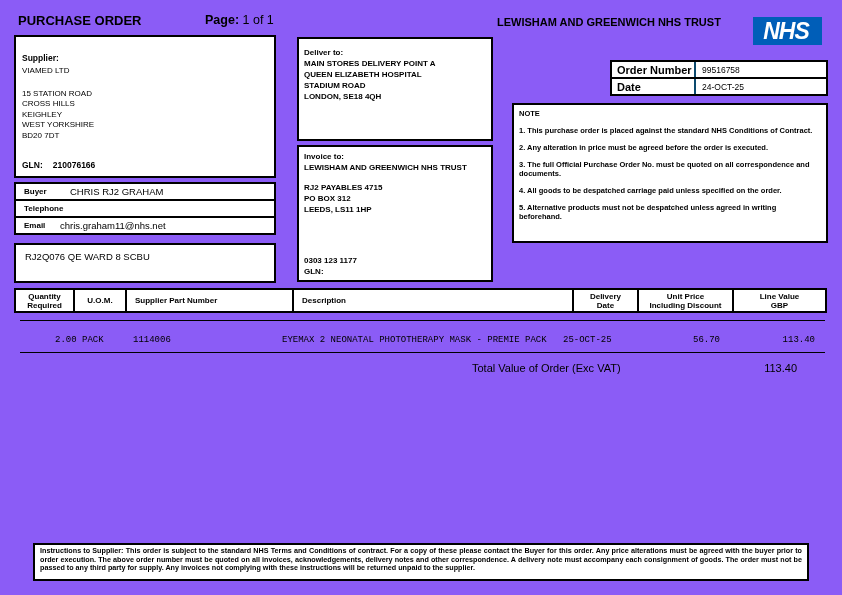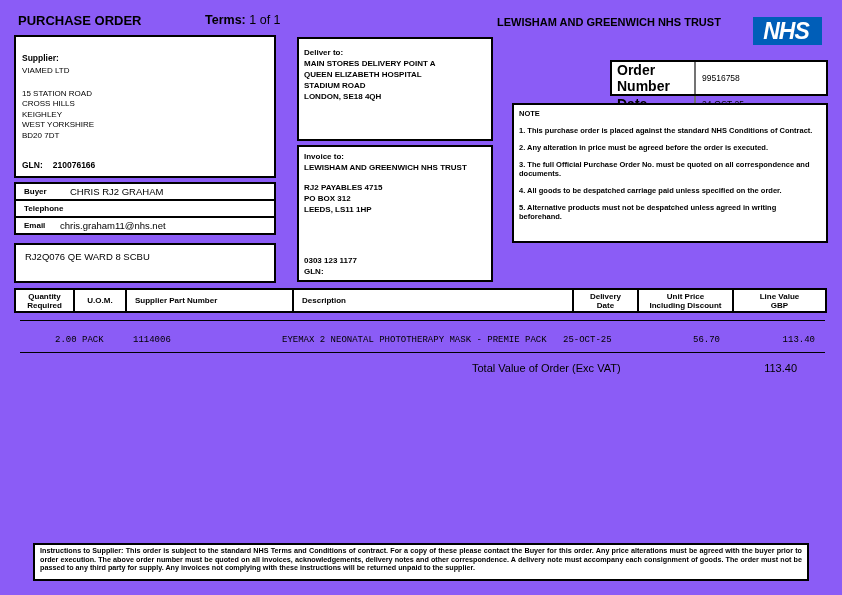--- a/index.html
+++ b/index.html
@@ -52,21 +52,21 @@
   .deliver-box { left:297px; top:37px; width:196px; height:104px; padding:8px 5px; font-size:8px; font-weight:bold; }
   .deliver-box .line, .invoice-box .line { line-height:11px; }
   .invoice-box { left:297px; top:145px; width:196px; height:137px; padding:4px 5px; font-size:8px; font-weight:bold; }
   .invoice-box .gap { height:9px; }
   .invoice-bottom { position:absolute; left:5px; bottom:3px; line-height:11px; }
 
   
   .order-table { left:610px; top:60px; width:218px; height:36px; display:flex; flex-direction:column; }
   .order-row { flex:1; display:flex; }
   .order-row.first { border-bottom:2px solid #000; }
-  .order-lbl { width:84px; border-right:2px solid #737373; font-size:14px; font-weight:bold; display:flex; align-items:center; padding-left:5px; }
+  .order-lbl { width:84px; border-right:2px solid #0c4a6e; font-size:11px; font-weight:bold; display:flex; align-items:center; padding-left:5px; }
   .order-val { flex:1; font-size:8.5px; display:flex; align-items:center; padding-left:6px; }
 
   
   .note-box { left:512px; top:103px; width:316px; height:140px; padding:4px 5px; font-size:7.5px; font-weight:bold; }
   .note-box .note-title { margin-bottom:8px; }
   .note-box p { line-height:9px; margin-bottom:8px; }
 
   
   .items-header { left:14px; top:288px; width:813px; height:25px; display:flex; }
   .ih-cell { border-right:2px solid #000; font-size:8px; font-weight:bold; display:flex; align-items:center; justify-content:center; text-align:center; line-height:9px; }
@@ -97,21 +97,21 @@
   .footer-box { left:33px; top:543px; width:776px; height:38px; padding:2px 5px;
     font-size:7.2px; font-weight:bold; line-height:8.6px; text-align:justify; }
 </style>
 </head>
 <body>
 
 <div class="page">
 
   <div class="abs po-title">PURCHASE ORDER</div>
   <div class="abs page-info">
-    <span class="bold">Terms:</span>
+    <span class="bold">Page:</span>
     <span>1 of 1</span>
   </div>
   <div class="abs trust-name">LEWISHAM AND GREENWICH NHS TRUST</div>
   <div class="abs nhs-logo">NHS</div>
 
   <div class="box supplier-box">
     <div class="label">Supplier:</div>
     <div class="line name">VIAMED LTD</div>
     <div class="line">15 STATION ROAD</div>
     <div class="line">CROSS HILLS</div>

